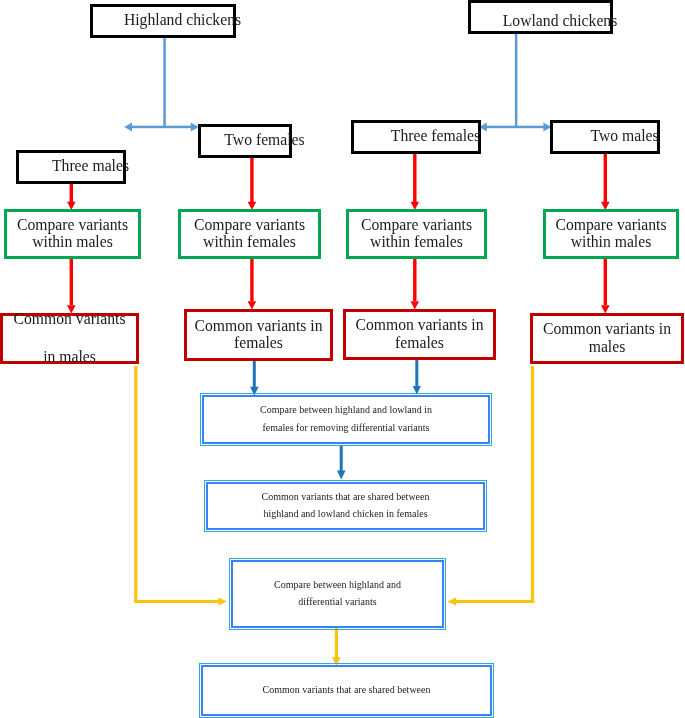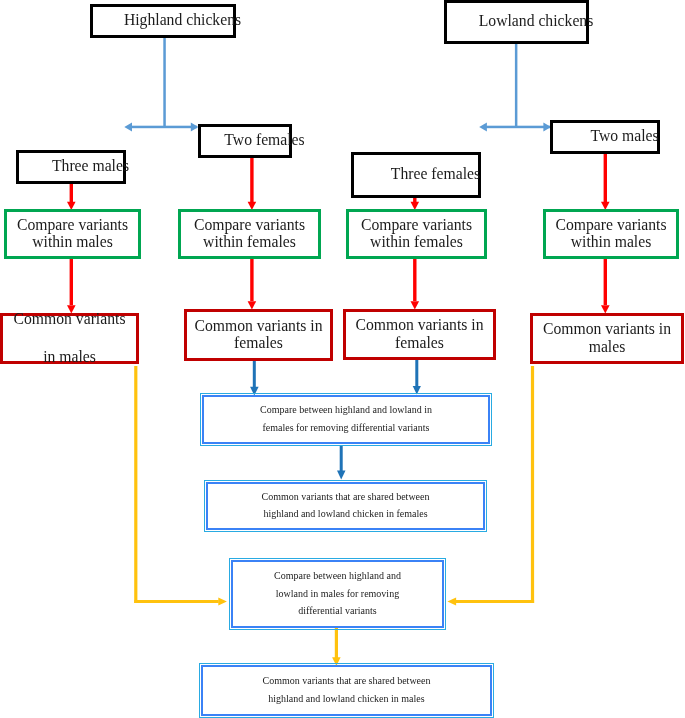--- a/index.html
+++ b/index.html
@@ -121,30 +121,30 @@
       </g>
       <g fill="#ffc20e" stroke="none">
         <rect x="334.8" y="628" width="3.2" height="30"></rect>
         <path d="M336.4 666.1 L332.1 657.3 L340.6 657.3 Z"></path>
       </g>
     </svg>
   <div id="nodes">
       <div class="node blk one-line" style="left: 90px; top: 4px; width: 146px; height: 34px;">
         <span class="ln">Highland chickens</span>
       </div>
-      <div class="node blk one-line" style="left: 444px; top: 0px; width: 145px; height: 44px;">
+      <div class="node blk one-line" style="left: 468px; top: 0px; width: 145px; height: 34px; justify-content: flex-end;">
         <span class="ln">Lowland chickens</span>
       </div>
       <div class="node blk one-line" style="left: 16px; top: 124px; width: 110px; height: 34px; margin-top: 26px;">
         <span class="ln">Three males</span>
       </div>
       <div class="node blk one-line" style="left: 198px; top: 124px; width: 94px; height: 34px;">
         <span class="ln">Two females</span>
       </div>
-      <div class="node blk one-line" style="left: 351px; top: 120px; width: 130px; height: 46px; margin-top: 32px;">
+      <div class="node blk one-line" style="left: 351px; top: 120px; width: 130px; height: 34px;">
         <span class="ln">Three females</span>
       </div>
       <div class="node blk one-line" style="left: 550px; top: 120px; width: 110px; height: 34px;">
         <span class="ln">Two males</span>
       </div>
       <div class="node grn" style="left: 4px; top: 209px; width: 137px; height: 50px;">
         <span class="ln">Compare variants</span>
         <span class="ln">within males</span>
       </div>
       <div class="node grn" style="left: 178px; top: 209px; width: 143px; height: 50px;">
@@ -178,21 +178,19 @@
       <div class="node blu" style="left: 202px; top: 395px; width: 288px; height: 49px;">
         <span class="ln">Compare between highland and lowland in</span>
         <span class="ln">females for removing differential variants</span>
       </div>
       <div class="node blu" style="left: 206px; top: 482px; width: 279px; height: 48px;">
         <span class="ln">Common variants that are shared between</span>
         <span class="ln">highland and lowland chicken in females</span>
       </div>
       <div class="node blu" style="left: 231px; top: 560px; width: 213px; height: 68px;">
         <span class="ln">Compare between highland and</span>
-        <span class="ln">lowland in males for removing</span>
         <span class="ln">differential variants</span>
       </div>
       <div class="node blu" style="left: 201px; top: 665px; width: 291px; height: 51px;">
         <span class="ln">Common variants that are shared between</span>
-        <span class="ln">highland and lowland chicken in males</span>
       </div>
     </div>
 </div>
 
 </body></html>

